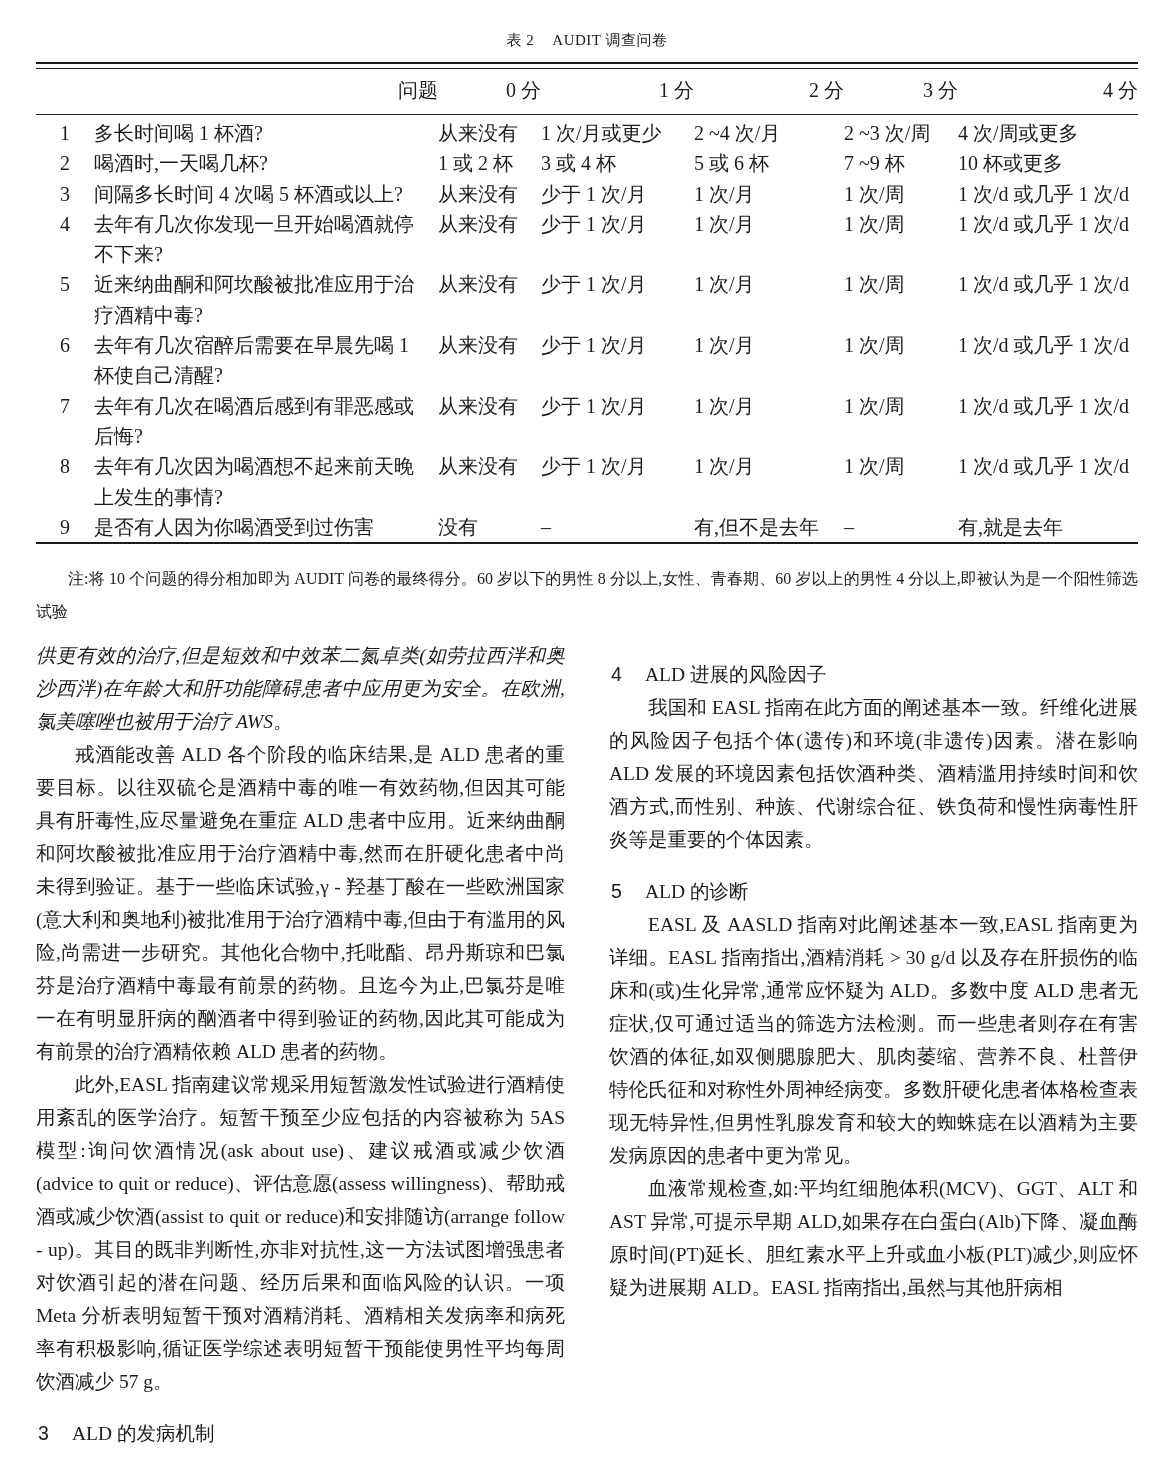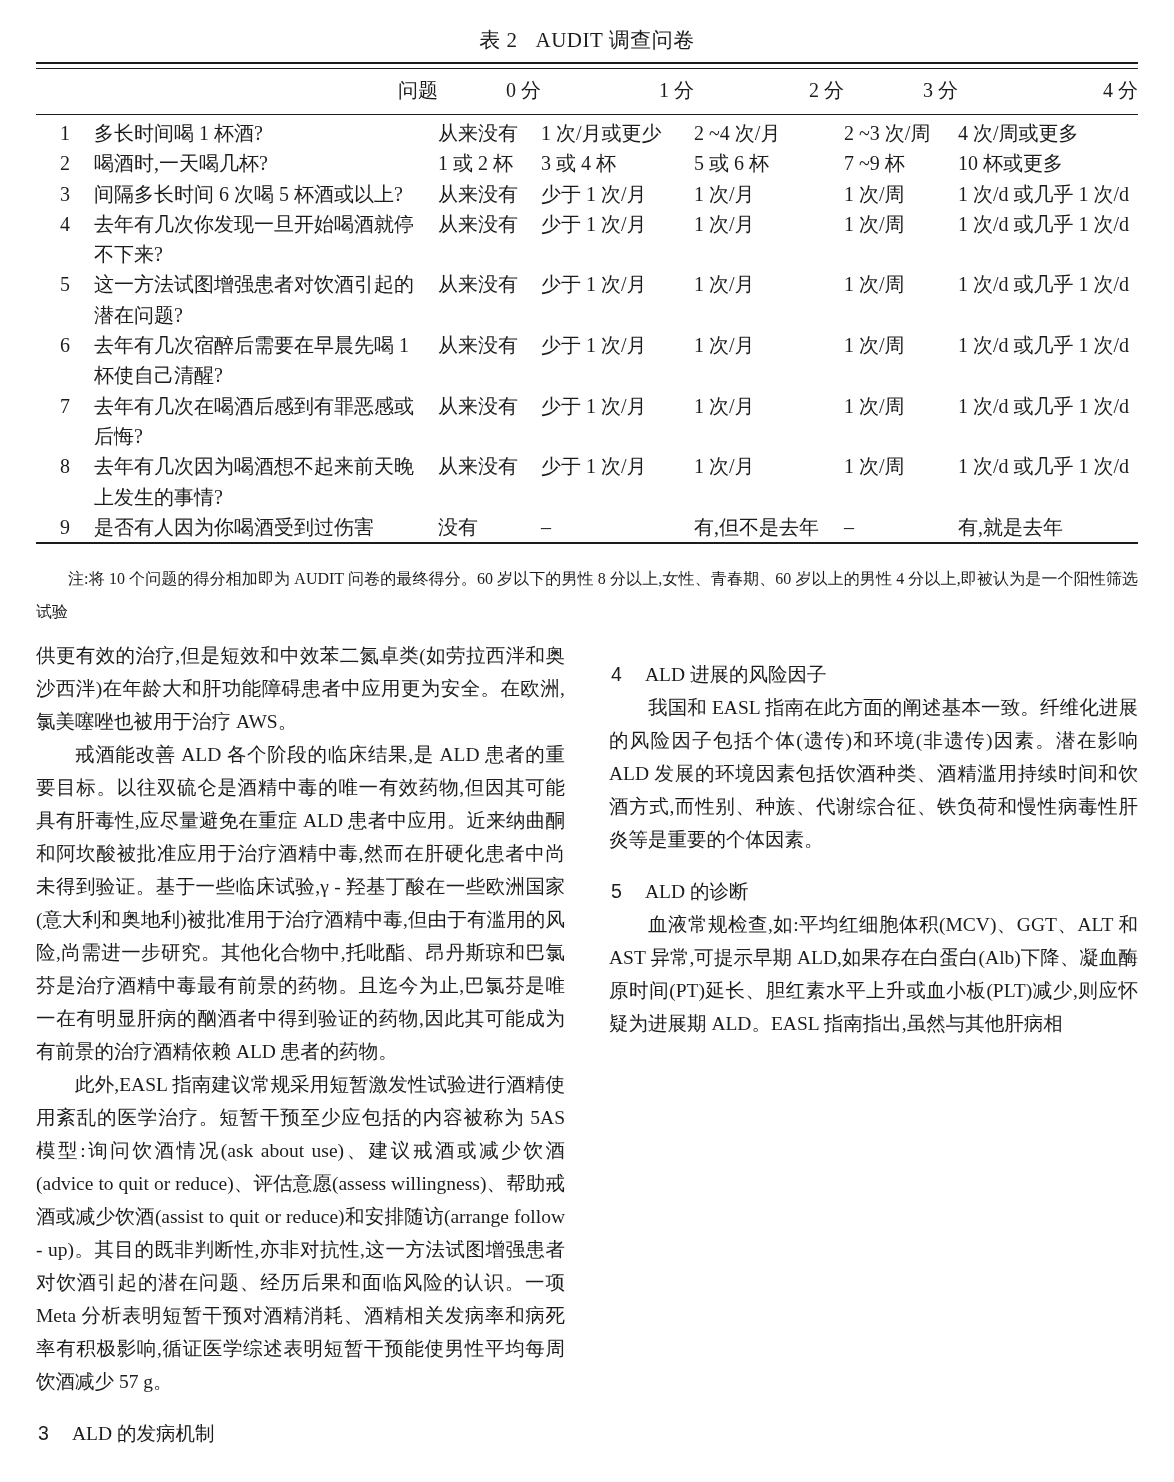--- a/index.html
+++ b/index.html
@@ -9,21 +9,21 @@
     background:#ffffff;
     color:#1c1c1c;
     font-family:"Liberation Serif","DejaVu Serif",serif;
     overflow:hidden;
     box-sizing:border-box;
     padding:26px 36px 0 36px;
   }
   
   .table-title {
     text-align:center;
-    font-size:21px;
+    font-size:15px;
     line-height:28px;
     letter-spacing:0.5px;
     margin-bottom:8px;
   }
   .table-title .gap { display:inline-block; width:18px; }
   .rule-double {
     height:4px;
     border-top:2px solid #1c1c1c;
     border-bottom:1px solid #1c1c1c;
   }
@@ -64,21 +64,21 @@
     gap:44px;
     margin-top:11px;
   }
   .col {
     width:529px;
     font-size:19.5px;
     line-height:33px;
     text-align:justify;
   }
   .col p { margin:0; text-indent:2em; }
-  .col p.cont { text-indent:0; }
+  .col p.cont { text-indent:0;font-style:italic; }
   .sec-heading {
     display:flex;
     align-items:baseline;
     line-height:33px;
   }
   .sec-num {
     font-family:"Liberation Sans","DejaVu Sans",sans-serif;
     font-size:19.5px;
     padding-left:2px;
     width:34px;
@@ -131,39 +131,39 @@
         <td class="num">2</td>
         <td class="q">喝酒时,一天喝几杯?</td>
         <td>1 或 2 杯</td>
         <td>3 或 4 杯</td>
         <td>5 或 6 杯</td>
         <td>7 ~9 杯</td>
         <td>10 杯或更多</td>
       </tr>
       <tr>
         <td class="num">3</td>
-        <td class="q">间隔多长时间 6 次喝 5 杯酒或以上?</td>
+        <td class="q">间隔多长时间 4 次喝 5 杯酒或以上?</td>
         <td>从来没有</td>
         <td>少于 1 次/月</td>
         <td>1 次/月</td>
         <td>1 次/周</td>
         <td>1 次/d 或几乎 1 次/d</td>
       </tr>
       <tr>
         <td class="num">4</td>
         <td class="q">去年有几次你发现一旦开始喝酒就停不下来?</td>
         <td>从来没有</td>
         <td>少于 1 次/月</td>
         <td>1 次/月</td>
         <td>1 次/周</td>
         <td>1 次/d 或几乎 1 次/d</td>
       </tr>
       <tr>
         <td class="num">5</td>
-        <td class="q">这一方法试图增强患者对饮酒引起的潜在问题?</td>
+        <td class="q">近来纳曲酮和阿坎酸被批准应用于治疗酒精中毒?</td>
         <td>从来没有</td>
         <td>少于 1 次/月</td>
         <td>1 次/月</td>
         <td>1 次/周</td>
         <td>1 次/d 或几乎 1 次/d</td>
       </tr>
       <tr>
         <td class="num">6</td>
         <td class="q">去年有几次宿醉后需要在早晨先喝 1 杯使自己清醒?</td>
         <td>从来没有</td>
@@ -217,17 +217,18 @@
     <div class="col">
       <div class="sec-heading">
         <span class="sec-num">4</span>
         <span class="sec-text">ALD 进展的风险因子</span>
       </div>
       <p>我国和 EASL 指南在此方面的阐述基本一致。纤维化进展的风险因子包括个体(遗传)和环境(非遗传)因素。潜在影响 ALD 发展的环境因素包括饮酒种类、酒精滥用持续时间和饮酒方式,而性别、种族、代谢综合征、铁负荷和慢性病毒性肝炎等是重要的个体因素。</p>
       <div class="sec-heading">
         <span class="sec-num">5</span>
         <span class="sec-text">ALD 的诊断</span>
       </div>
+      <p>EASL 及 AASLD 指南对此阐述基本一致,EASL 指南更为详细。EASL 指南指出,酒精消耗 &gt; 30 g/d 以及存在肝损伤的临床和(或)生化异常,通常应怀疑为 ALD。多数中度 ALD 患者无症状,仅可通过适当的筛选方法检测。而一些患者则存在有害饮酒的体征,如双侧腮腺肥大、肌肉萎缩、营养不良、杜普伊特伦氏征和对称性外周神经病变。多数肝硬化患者体格检查表现无特异性,但男性乳腺发育和较大的蜘蛛痣在以酒精为主要发病原因的患者中更为常见。</p>
       <p>血液常规检查,如:平均红细胞体积(MCV)、GGT、ALT 和 AST 异常,可提示早期 ALD,如果存在白蛋白(Alb)下降、凝血酶原时间(PT)延长、胆红素水平上升或血小板(PLT)减少,则应怀疑为进展期 ALD。EASL 指南指出,虽然与其他肝病相</p>
     </div>
   </div>
 
 </div>
 
 </body></html>

